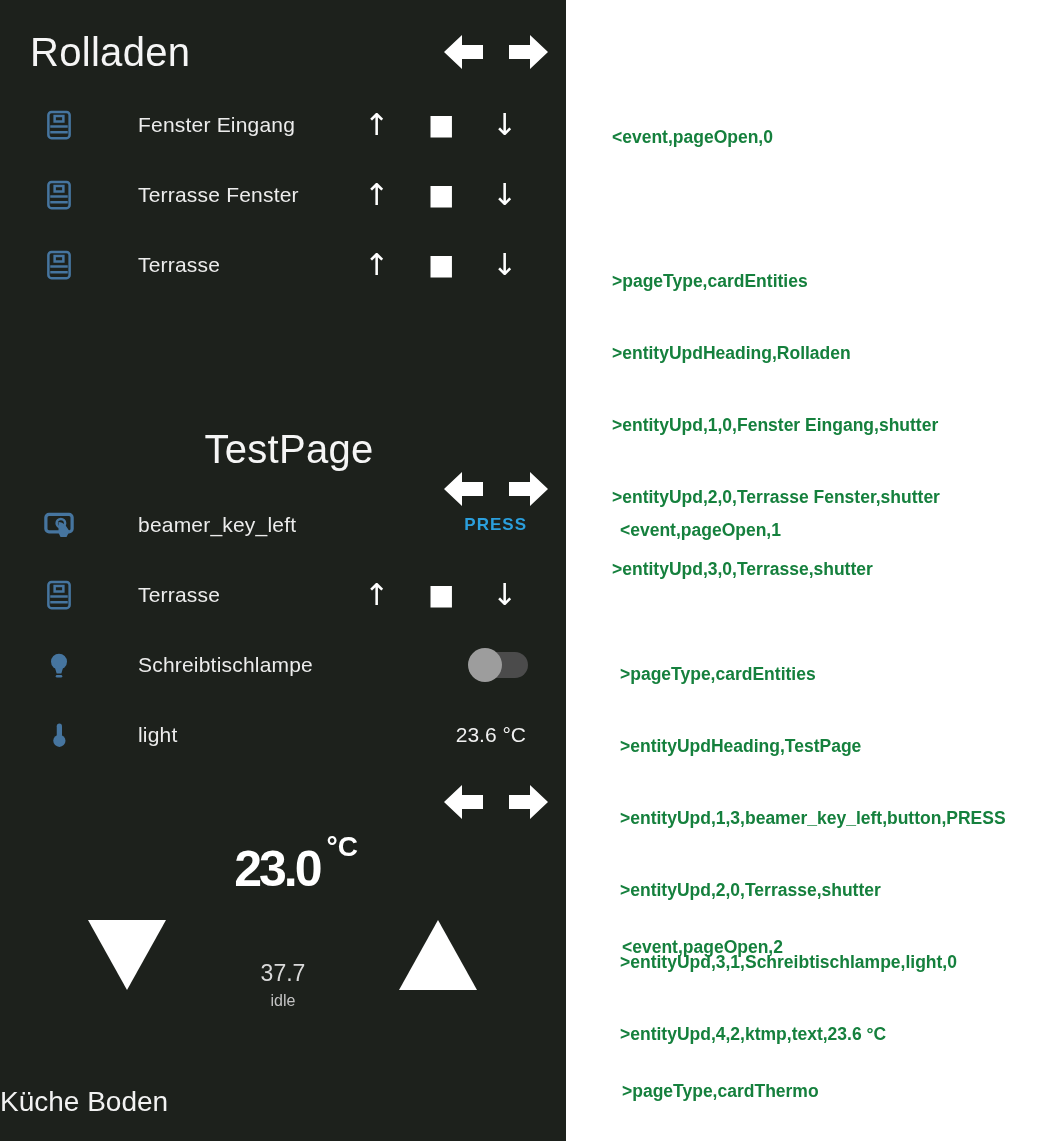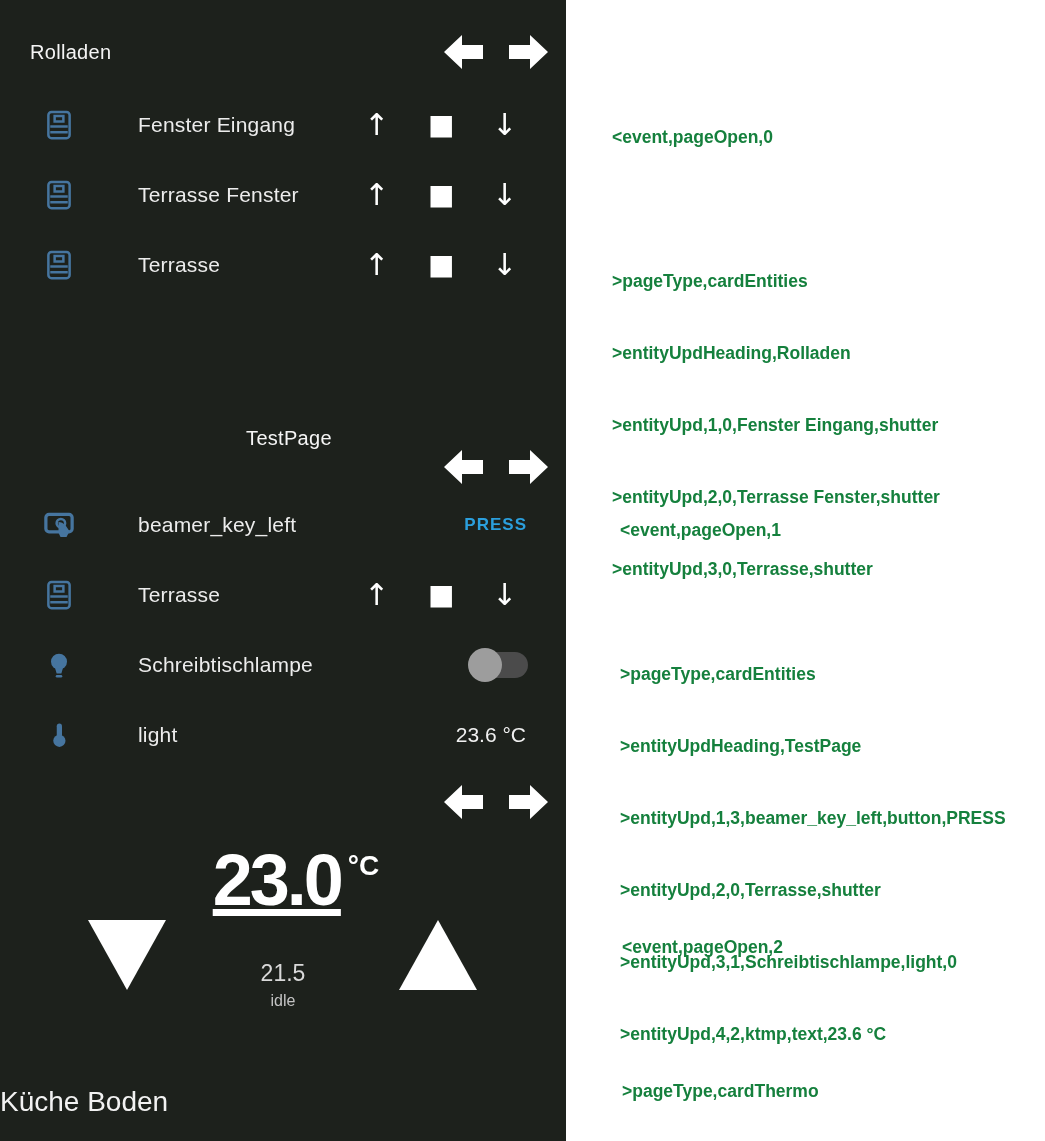--- a/index.html
+++ b/index.html
@@ -8,21 +8,21 @@
     font-family:"Liberation Sans",sans-serif;overflow:hidden;
   }
   
   .device-col{position:absolute;left:0;top:0;width:566px;height:1141px;background:#1d211c;}
   .panel{position:absolute;left:0;width:566px;}
   #panel-1{top:0;height:405px;}
   #panel-2{top:405px;height:365px;}
   #panel-3{top:770px;height:371px;}
   .panel-header{height:44px;margin:30px 18px 0 30px;display:flex;align-items:center;}
   #panel-2 .panel-header{margin-top:22px;flex-direction:column;}
-  .panel-title{font-size:20px;color:#f5f5f5;letter-spacing:.3px;}
+  .panel-title{font-size:40px;color:#f5f5f5;letter-spacing:.3px;}
   .nav-arrows{margin-left:auto;display:flex;gap:26px;align-items:center;}
   .nav-arrow{width:39px;height:34px;display:block;cursor:pointer;}
   .rows{margin-top:16px;}
   #panel-2 .rows{margin-top:19px;}
   .row{height:70px;display:flex;align-items:center;padding-left:44px;position:relative;gap:42px;}
   .entity-icon{width:30px;height:30px;flex:0 0 30px;}
   .entity-label{margin-left:22px;font-size:21px;color:#ececec;letter-spacing:.2px;}
   .shutter-ctrls{position:absolute;right:50px;top:0;height:70px;width:152px;
     display:flex;justify-content:space-between;align-items:center;}
   .ctrl{width:24px;text-align:center;color:#ffffff;cursor:pointer;}
@@ -32,21 +32,21 @@
     letter-spacing:1px;color:#2b9fdd;cursor:pointer;}
   .value-label{position:absolute;right:40px;font-size:21px;color:#f0f0f0;}
   .toggle{position:absolute;right:38px;width:58px;height:26px;border-radius:13px;
     background:#4b4b4b;cursor:pointer;}
   .toggle-knob{position:absolute;left:-2px;top:-4px;width:34px;height:34px;
     border-radius:50%;background:#9d9d9d;}
   
   .thermo-nav{position:absolute;top:15px;right:18px;display:flex;gap:26px;}
   .thermo-temp{position:absolute;top:74px;left:0;width:566px;text-align:center;
     padding-left:26px;box-sizing:border-box;color:#ffffff;}
-  .thermo-temp .big{font-size:72px;font-weight:700;letter-spacing:-3px;line-height:1;text-decoration:underline;}
+  .thermo-temp .big{font-size:50px;font-weight:700;letter-spacing:-3px;line-height:1;}
   .thermo-temp .unit{font-size:28px;font-weight:700;position:relative;top:-30px;
     margin-left:7px;letter-spacing:0;}
   .tri{position:absolute;width:0;height:0;cursor:pointer;}
   .tri-down{left:88px;top:150px;border-left:39px solid transparent;
     border-right:39px solid transparent;border-top:70px solid #ffffff;}
   .tri-up{left:399px;top:150px;border-left:39px solid transparent;
     border-right:39px solid transparent;border-bottom:70px solid #ffffff;}
   .thermo-setpoint{position:absolute;top:190px;left:0;width:566px;text-align:center;
     font-size:23px;color:#d9d9d9;}
   .thermo-status{position:absolute;top:222px;left:0;width:566px;text-align:center;
@@ -210,21 +210,21 @@
         </svg>
       <svg class="nav-arrow" viewBox="0 0 39 34">
           <polygon points="39,17 21,0 21,10 0,10 0,24 21,24 21,34" fill="#ffffff"></polygon>
         </svg>
     </div>
     <div class="thermo-temp">
       <span class="big">23.0</span><span class="unit">°C</span>
     </div>
     <div class="tri tri-down"></div>
     <div class="tri tri-up"></div>
-    <div class="thermo-setpoint">21.5</div>
+    <div class="thermo-setpoint">37.7</div>
     <div class="thermo-status">idle</div>
     <div class="thermo-name">Küche Boden</div>
   </section>
 
 </div>
 
 <div class="log" id="log-0">
   <div>&lt;event,pageOpen,0</div>
   <div class="log-lines">
     <div>&gt;pageType,cardEntities</div>

